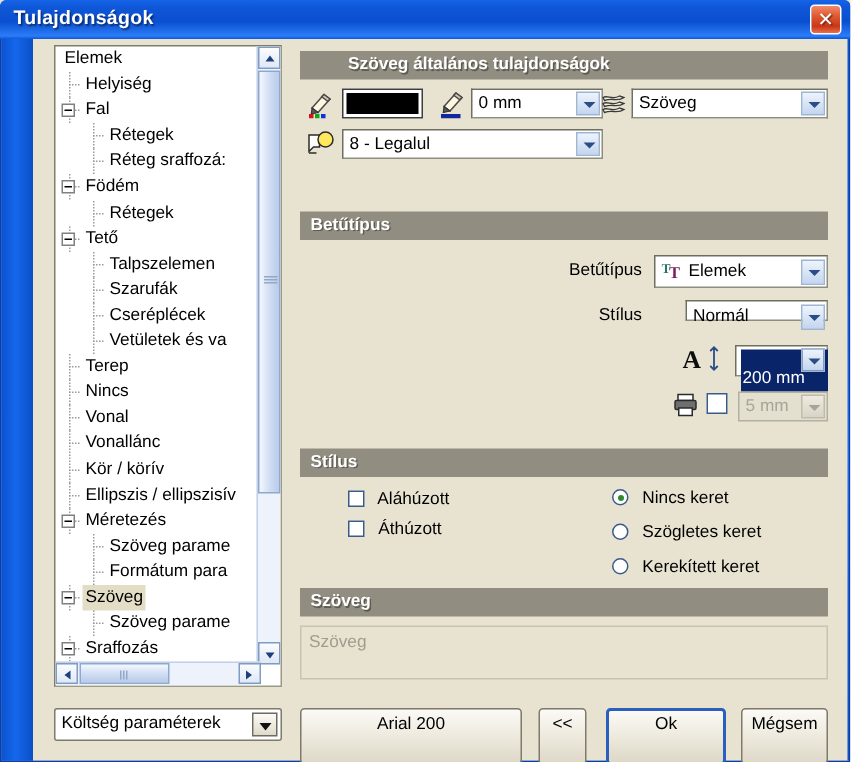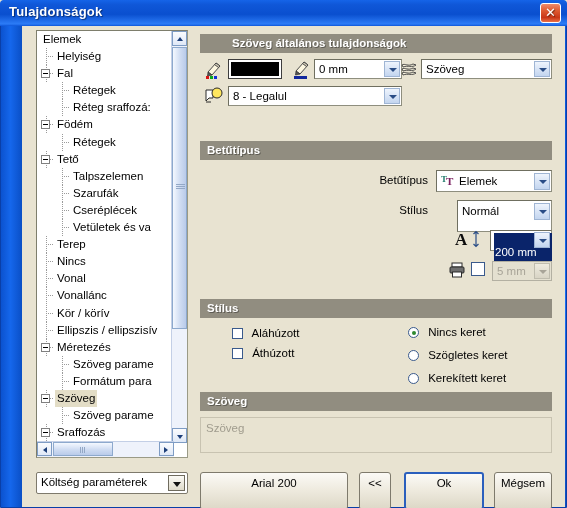--- a/index.html
+++ b/index.html
@@ -409,21 +409,21 @@
       <div class="combo" style="left:236px;top:136px;width:116px;height:22px;">
         <svg style="position:absolute;left:4px;top:3px;" width="15" height="14" viewBox="0 0 15 14">
           <text x="0" y="8" font-family="Liberation Serif, serif" font-size="9" font-weight="bold" fill="#1f7a6a">T</text>
           <text x="5" y="11" font-family="Liberation Serif, serif" font-size="11" font-weight="bold" fill="#7a2060">T</text>
         </svg>
         <span class="val" style="left:22px;top:3px;">Elemek</span>
         <span class="btn" style="top:2px;height:17px;"></span>
       </div>
 
       <div class="lbl-r" style="position:absolute;left:150px;top:170px;width:78px;">Stílus</div>
-      <div class="combo" style="left:257px;top:166px;width:95px;height:32px;">
+      <div class="combo" style="left:257px;top:166px;width:95px;height:14px;">
         <span class="val" style="top:3px;">Normál</span>
         <span class="btn" style="top:2px;height:17px;"></span>
       </div>
 
       <svg class="ico" style="left:255px;top:195px;" width="28" height="20" viewBox="0 0 28 20">
         <text x="0" y="16" font-family="Liberation Serif, serif" font-size="17" font-weight="bold" fill="#0d0d0d">A</text>
         <path d="M21 3 L21 17 M18.5 5 L21 2.5 L23.5 5 M18.5 15 L21 17.5 L23.5 15" stroke="#2a4d86" stroke-width="1.2" fill="none"></path>
       </svg>
       <div class="combo" style="left:290px;top:196px;width:62px;height:21px;">
         <span class="val hl">200 mm</span>

